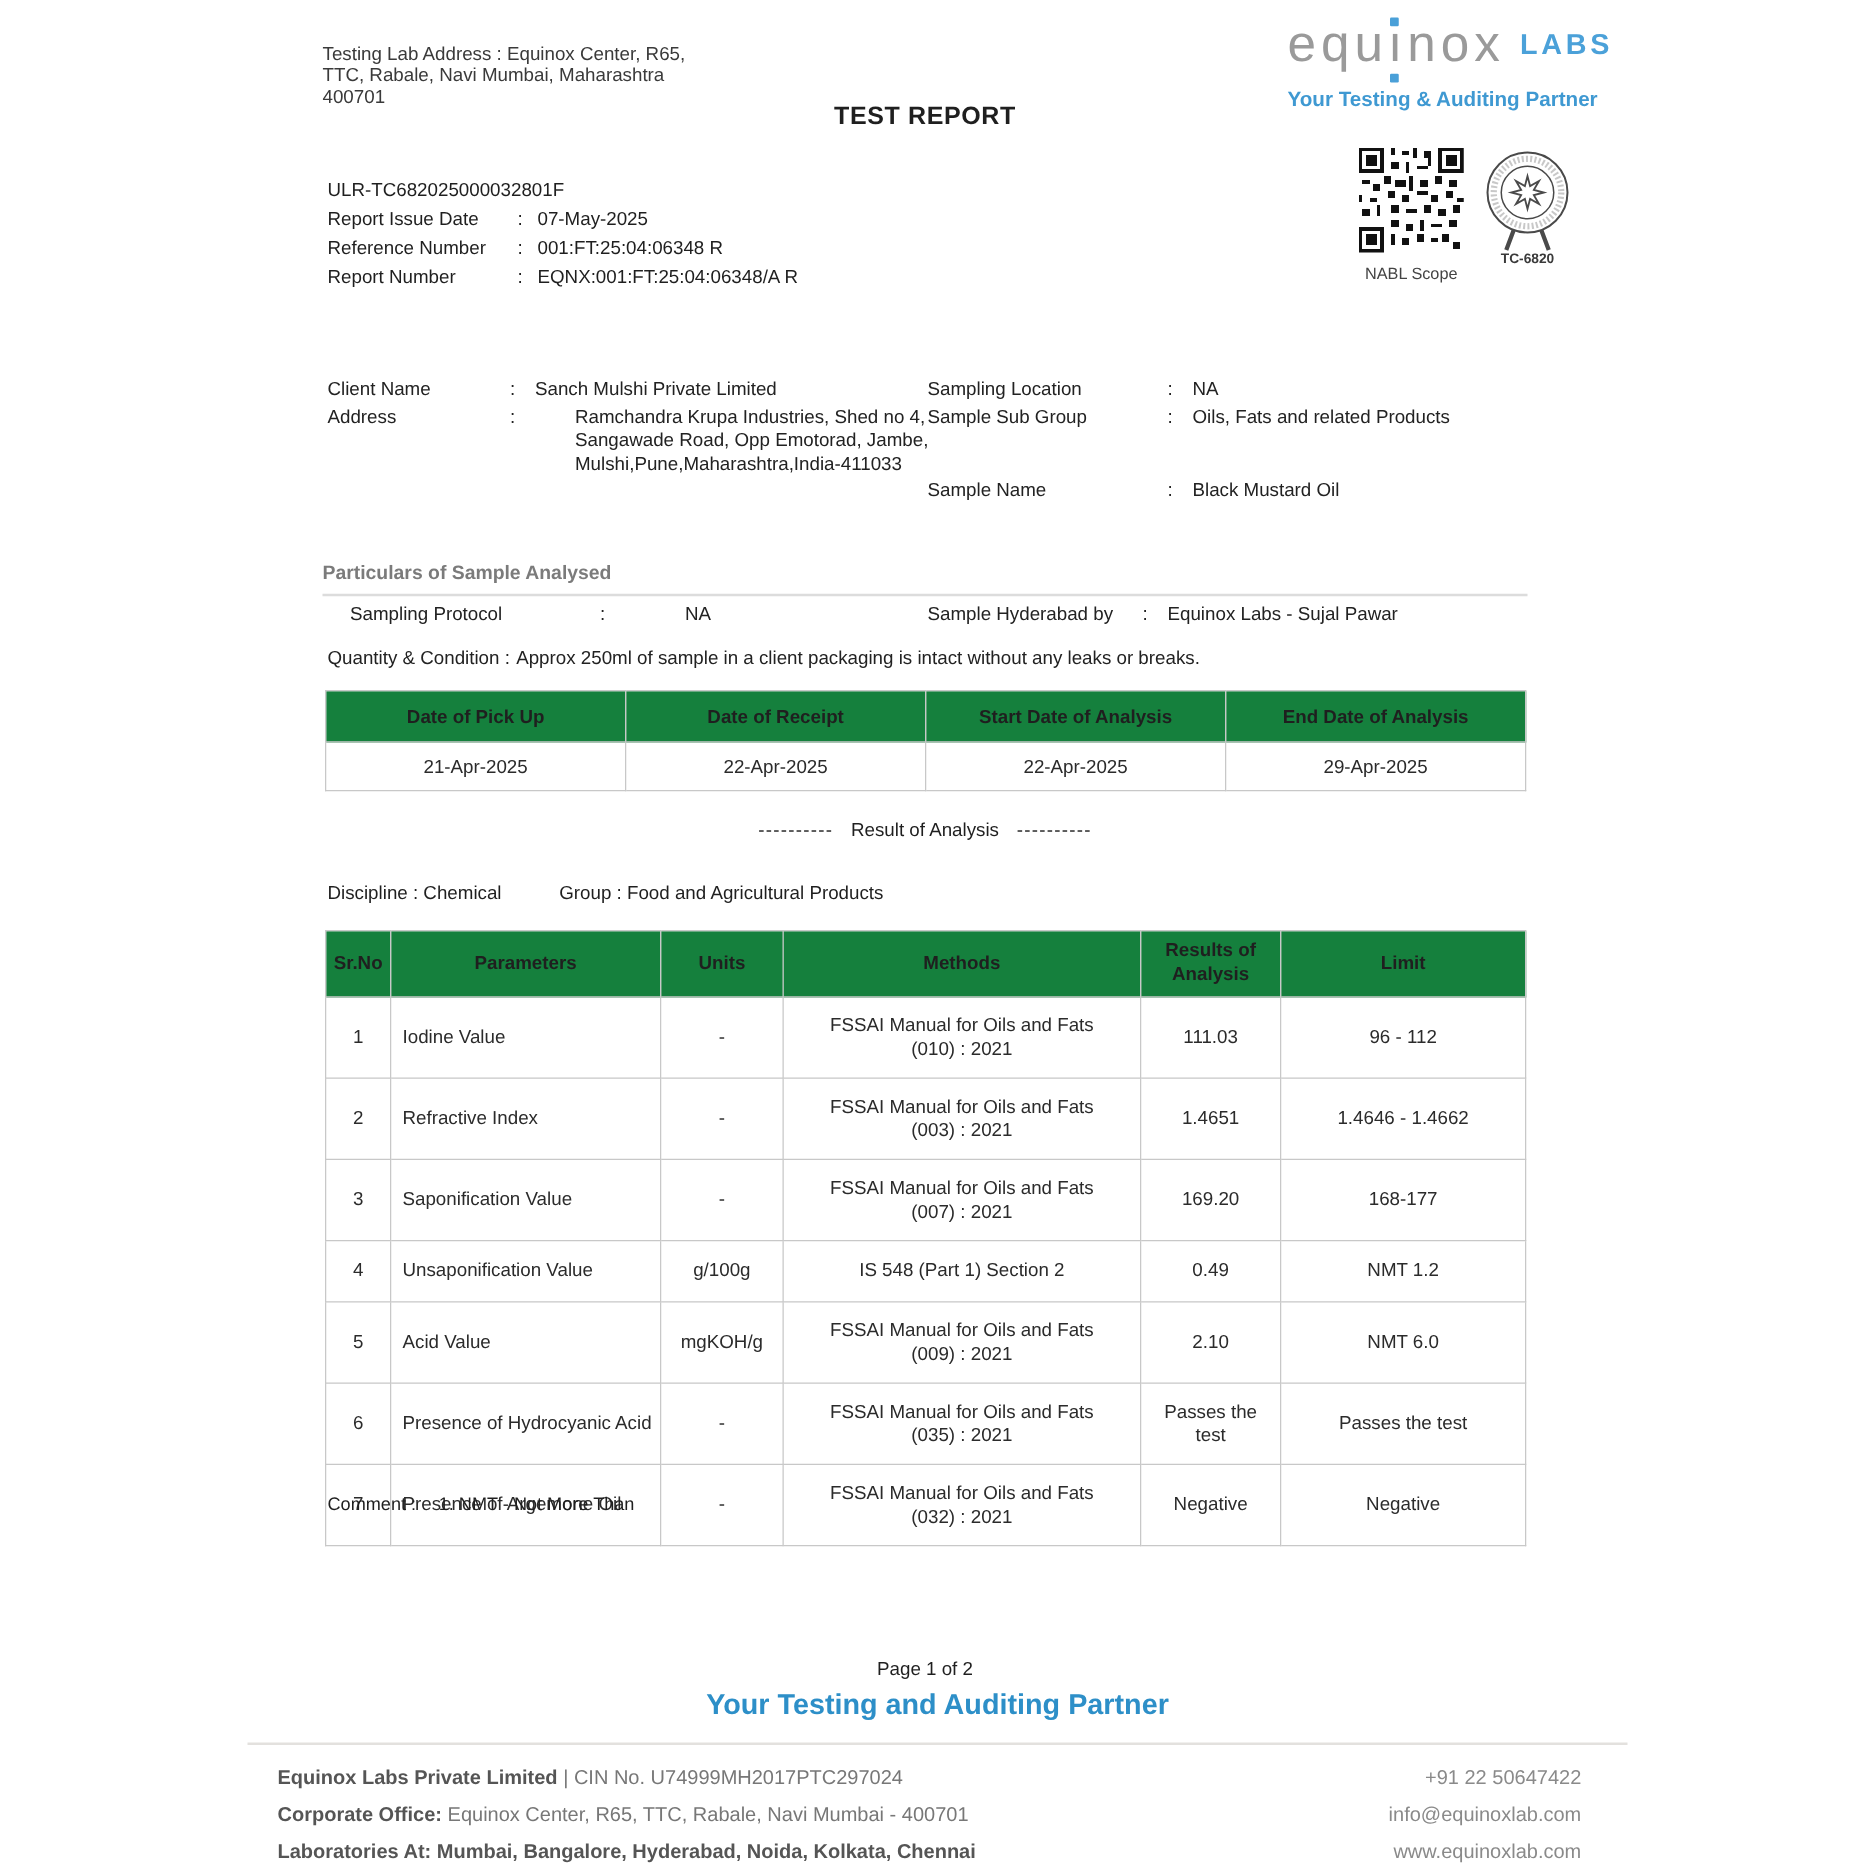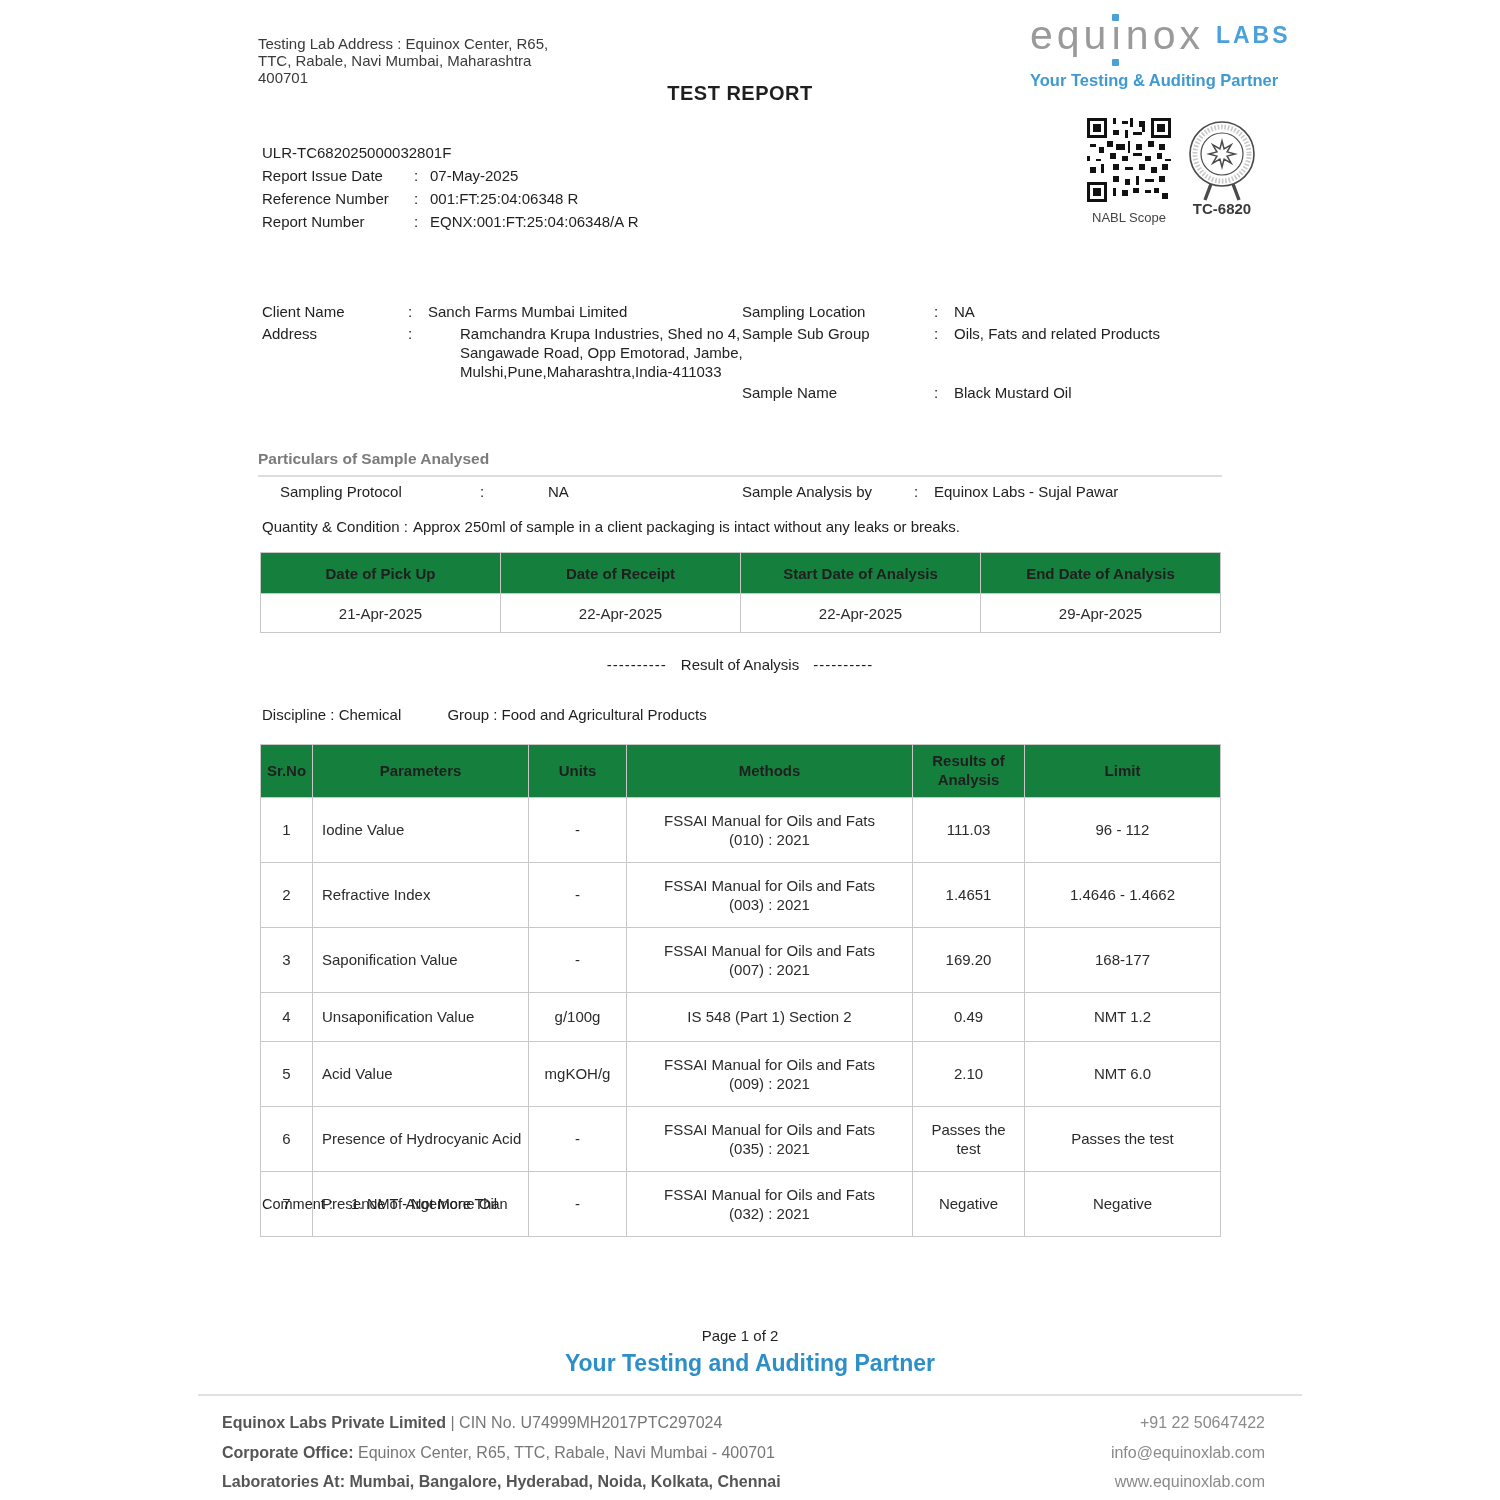--- a/index.html
+++ b/index.html
@@ -22,21 +22,21 @@
   .logo-i { position:relative; display:inline-block; }
   .logo-i::before { content:""; position:absolute; left:2px; top:2px; width:7px; height:7px; background:#4aa0d8; border-radius:1px; }
   .logo-i::after  { content:""; position:absolute; left:2px; bottom:-7px; width:7px; height:7px; background:#4aa0d8; border-radius:1px; }
   .logo-labs { font-size:23px; font-weight:bold; color:#4ba1d9; letter-spacing:3px; margin-left:12px; vertical-align:6px; }
   .logo-tagline { margin-top:12px; font-size:16.5px; font-weight:bold; color:#3f99d2; }
 
   
   .qr-block { left:1086px; top:118px; width:86px; text-align:center; }
   .qr-label { margin-top:4px; font-size:13px; color:#444; }
   .seal-block { left:1184px; top:116px; width:76px; text-align:center; }
-  .seal-label { margin-top:-6px; font-size:15px; font-weight:bold; color:#3a3a3a; }
+  .seal-label { margin-top:-6px; font-size:11px; font-weight:bold; color:#3a3a3a; }
 
   
   .report-meta { left:262px; top:144px; font-size:15px; color:#1f1f1f; }
   .ulr { margin-bottom:6px; }
   .meta-row { display:flex; margin-bottom:6px; }
   .meta-row .lbl { width:152px; flex:none; }
   .meta-row .col { width:16px; flex:none; }
 
   
   .section-title { left:258px; width:964px; font-size:15.5px; font-weight:bold; color:#7b7b7b;
@@ -187,21 +187,21 @@
       <span class="lbl">Report Number</span>
       <span class="col">:</span>
       <span class="val">EQNX:001:FT:25:04:06348/A R</span>
     </div>
   </div>
 
 
   <div class="abs kv kv-left" style="left:262px; top:303px;">
     <span class="lbl">Client Name</span>
     <span class="col">:</span>
-    <span class="val">Sanch Farms Mumbai Limited</span>
+    <span class="val">Sanch Mulshi Private Limited</span>
   </div>
   <div class="abs kv kv-left" style="left:262px; top:325px;">
     <span class="lbl">Address</span>
     <span class="col">:</span>
     <span class="val val-wrap" style="width:312px;margin-left:32px;">Ramchandra Krupa Industries, Shed no 4, Sangawade Road, Opp Emotorad, Jambe, Mulshi,Pune,Maharashtra,India-411033</span>
   </div>
 
   <div class="abs kv kv-right" style="left:742px; top:303px;">
     <span class="lbl">Sampling Location</span>
     <span class="col">:</span>
@@ -219,21 +219,21 @@
   </div>
 
   <div class="abs section-title" style="top:450px;">Particulars of Sample Analysed</div>
 
   <div class="abs kv" style="left:280px; top:483px;gap:48px;">
     <span class="lbl" style="width:152px;">Sampling Protocol</span>
     <span class="col">:</span>
     <span class="val">NA</span>
   </div>
   <div class="abs kv" style="left:742px; top:483px;">
-    <span class="lbl" style="width:172px;">Sample Analysis by</span>
+    <span class="lbl" style="width:172px;">Sample Hyderabad by</span>
     <span class="col">:</span>
     <span class="val">Equinox Labs - Sujal Pawar</span>
   </div>
   <div class="abs kv" style="left:262px; top:518px;">
     <span class="lbl" style="width:auto; margin-right:5px;">Quantity &amp; Condition :</span>
     <span class="val">Approx 250ml of sample in a client packaging is intact without any leaks or breaks.</span>
   </div>
 
   <table class="abs doc-table dates-table">
     <colgroup>

